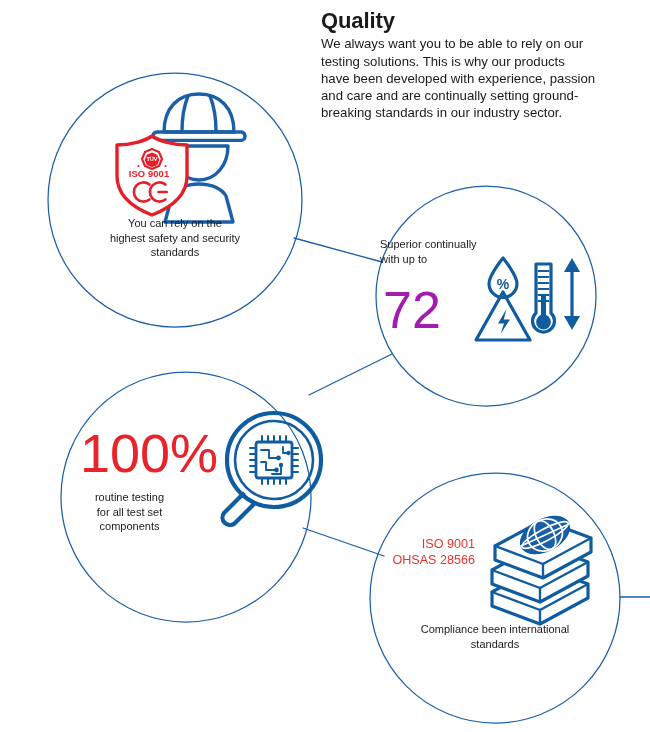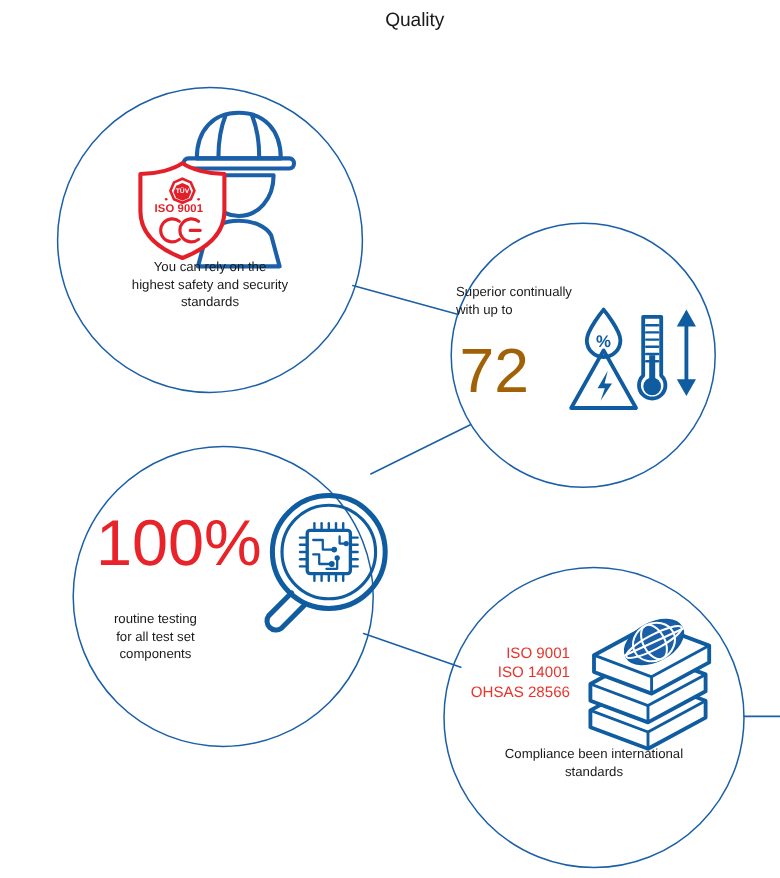--- a/index.html
+++ b/index.html
@@ -28,22 +28,22 @@
   }
   .overlay > * { pointer-events: auto; }
 
   
   #header-block {
     position: absolute;
     left: 321px; top: 8px;
     width: 276px;
   }
   #header-title {
-    font-size: 16px;
-    font-weight: normal;
+    font-size: 22px;
+    font-weight: bold;
     letter-spacing: -0.1px;
     color: #1a1a1a;
     margin: 0 0 1px 0;
     line-height: 1.2;
   }
   #header-body {
     font-size: 13.2px;
     line-height: 1.30;
     color: #1a1a1a;
     margin: 0;
@@ -72,21 +72,21 @@
   }
   
   #bignum-72 {
     position: absolute;
     left: 383px; top: 284px;
     width: 92px;
     text-align: left;
     font-size: 52px;
     line-height: 1;
     font-weight: 300;
-    color: #a16207;
+    color: #a21caf;
     letter-spacing: 0px;
   }
   
   #cap-2-bot {
     left: 375px; top: 348px;
     width: 215px;
   }
   
   #bignum-100 {
     position: absolute;
@@ -96,21 +96,20 @@
     font-size: 54px;
     line-height: 1;
     font-weight: 300;
     color: #e8232a;
   }
   
   #cap-3 {
     left: 62px; top: 490px;
     width: 135px;
     text-align: center;
-    margin-top: 19px;
   }
   
   #standards-list {
     position: absolute;
     left: 355px; top: 536px;
     width: 120px;
     text-align: right;
     font-size: 12.6px;
     line-height: 1.30;
     color: #e8342c;
@@ -300,38 +299,38 @@
         </g>
       </g>
 
     </g>
   </svg>
 
   <div class="overlay">
 
     <div id="header-block">
       <h1 id="header-title">Quality</h1>
+      <p id="header-body">We always want you to be able to rely on our testing solutions. This is why our products have been developed with experience, passion and care and are continually setting ground-breaking standards in our industry sector.</p>
     </div>
 
     <div id="shield-iso-label">ISO 9001</div>
     <div id="cap-1" class="caption">You can rely on the
 highest safety and security
 standards</div>
 
     <div id="cap-2-top" class="caption">Superior continually
 with up to</div>
     <div id="bignum-72">72</div>
 
     <div id="bignum-100">100%</div>
     <div id="cap-3" class="caption">routine testing
 for all test set
 components</div>
 
     <div id="standards-list">
       <div>ISO 9001</div>
-      <div>ISO 14001</div>
       <div>OHSAS 28566</div>
     </div>
     <div id="cap-4" class="caption">Compliance been international
 standards</div>
 
   </div>
 </div>
 
 </body></html>

